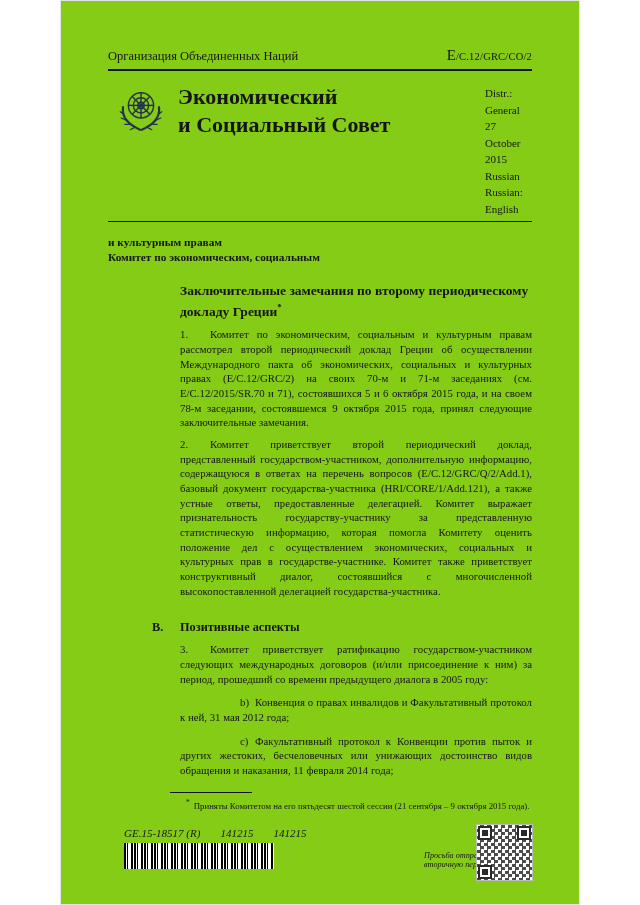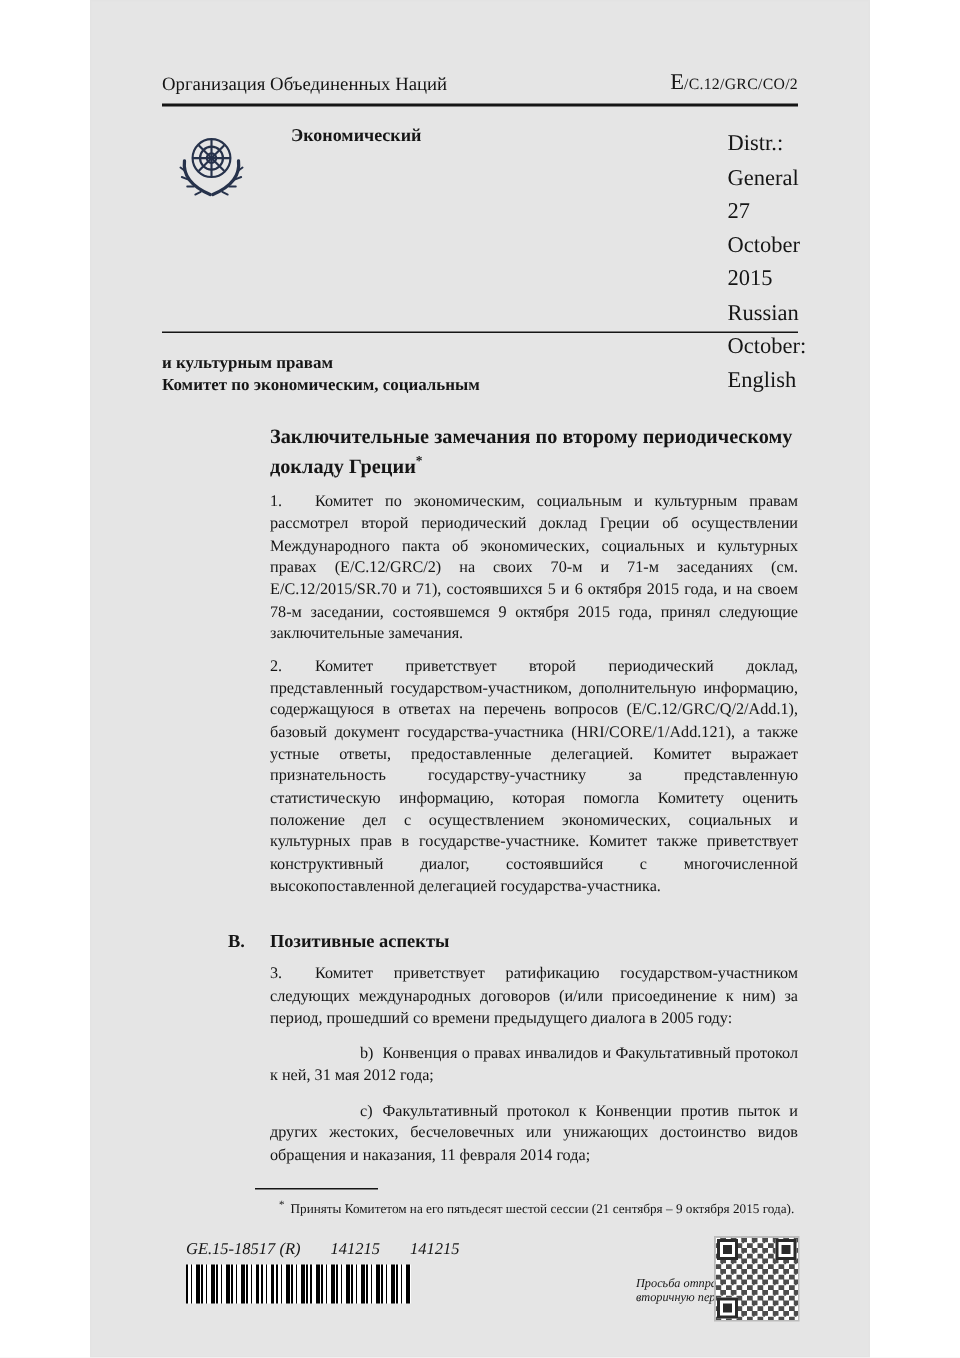--- a/index.html
+++ b/index.html
@@ -2,38 +2,38 @@
 <html><head>
 <meta charset="utf-8">
 <style>
   html,body{margin:0;padding:0;background:#ffffff;}
   .page{
     position:relative;
     width:520px;height:905px;
     margin:0 auto;
     box-sizing:border-box;
     padding:46px 48px 0 48px;
-    background:#e5e5e5;
+    background:#84cc16;
     box-shadow:inset 0 0 0 1px #e3e3e3;
     font-family:"Liberation Serif","DejaVu Serif",serif;
     color:#151515;
     overflow:hidden;
   }
   
   .header-row{display:flex;justify-content:space-between;align-items:flex-end;}
   .org-name{font-size:12.5px;}
   .doc-symbol{white-space:nowrap;}
   .doc-symbol .big{font-size:15px;}
   .doc-symbol .rest{font-size:10.5px;letter-spacing:.2px;}
   .thick-rule{border-bottom:2.5px solid #151515;margin-top:5px;}
   
   .masthead{position:relative;height:150px;}
   .emblem{position:absolute;left:6px;top:11px;width:54px;height:54px;}
-  .council-title{position:absolute;left:70px;top:12px;font-weight:bold;font-size:12px;line-height:1.25;margin-left:16px;}
-  .distr-block{position:absolute;left:377px;top:14px;font-size:15px;line-height:1.5;}
+  .council-title{position:absolute;left:70px;top:12px;font-weight:bold;font-size:22px;line-height:1.25;}
+  .distr-block{position:absolute;left:377px;top:14px;font-size:11px;line-height:1.5;}
   .thin-rule{border-bottom:1px solid #151515;}
   
   .committee{margin-top:13px;font-weight:bold;font-size:11.3px;line-height:1.3;}
   .doc-title{margin:18px 0 0 72px;font-weight:bold;font-size:13.5px;line-height:1.35;}
   .doc-title sup{font-size:9px;}
   .para{margin:7px 0 0 72px;font-size:10.8px;line-height:1.36;text-align:justify;}
   .pnum{display:inline-block;min-width:30px;}
   .section-heading{margin:22px 0 0 44px;font-weight:bold;font-size:12.3px;}
   .shlabel{display:inline-block;min-width:28px;}
   .subitem{margin:9px 0 0 72px;font-size:10.8px;line-height:1.36;text-align:justify;text-indent:30px;}
@@ -92,26 +92,27 @@
             <path d="M22 51 l-4 2"></path>
           <path d="M49 36 l4 -3"></path>
             <path d="M47 42 l5 -2"></path>
             <path d="M43 47 l5 0"></path>
             <path d="M38 51 l4 2"></path>
         </g>
       </svg>
     </span>
     <div class="council-title">
       <div>Экономический</div>
+      <div>и Социальный Совет</div>
     </div>
     <div class="distr-block">
       <div>Distr.: General</div>
       <div>27 October 2015</div>
       <div>Russian</div>
-      <div>October: English</div>
+      <div>Russian: English</div>
     </div>
   </div>
   <div class="thin-rule"></div>
 
   <div class="committee">
     <div>и культурным правам</div>
     <div>Комитет по экономическим, социальным</div>
   </div>
 
   <div class="doc-title"><span>Заключительные замечания по второму периодическому докладу Греции</span><sup>*</sup></div>

